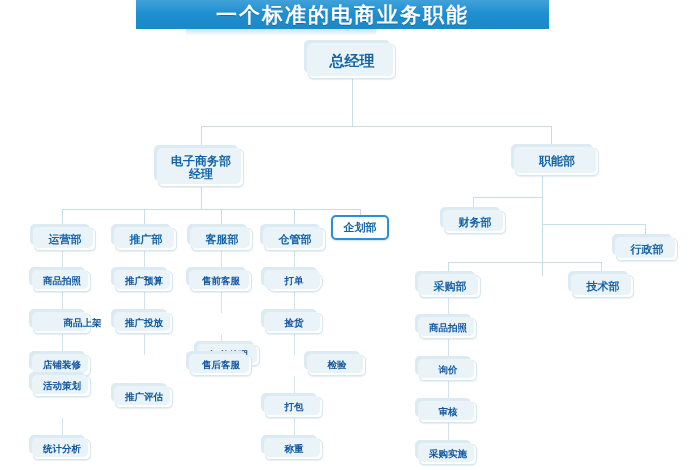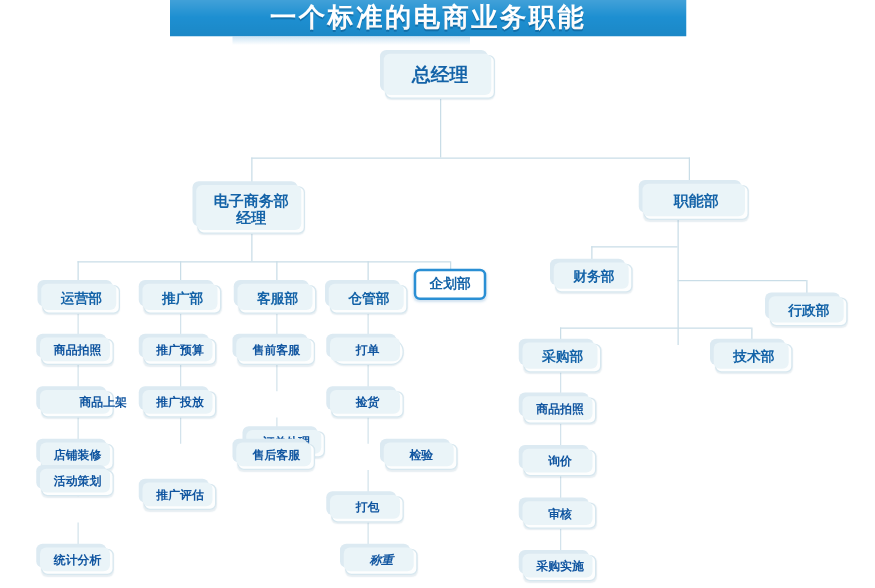--- a/index.html
+++ b/index.html
@@ -204,21 +204,21 @@
   </div>
   <div class="ln v soft" style="left:294px; top:334px; height:21px;"></div>
   <div class="node t4" style="left:265px; top:355px;margin-left:43px;">
     <span class="lbl">检验</span>
   </div>
   <div class="ln v soft" style="left:294px; top:376px; height:21px;"></div>
   <div class="node t4" style="left:265px; top:397px;">
     <span class="lbl">打包</span>
   </div>
   <div class="ln v soft" style="left:294px; top:418px; height:21px;"></div>
-  <div class="node t4" style="left:276px; top:439px;font-style:italic;">
+  <div class="node t4" style="left:265px; top:439px;">
     <span class="lbl">称重</span>
   </div>
 
   <div class="ln v" style="left:542px; top:176px; height:100px;"></div>
 
   <div class="ln h" style="left:473px; top:197px; width:69px;"></div>
   <div class="ln v" style="left:473px; top:197px; height:14px;"></div>
   <div class="node t3" style="left:444px; top:211px;text-align:center;">
     <span class="lbl">财务部</span>
   </div>

